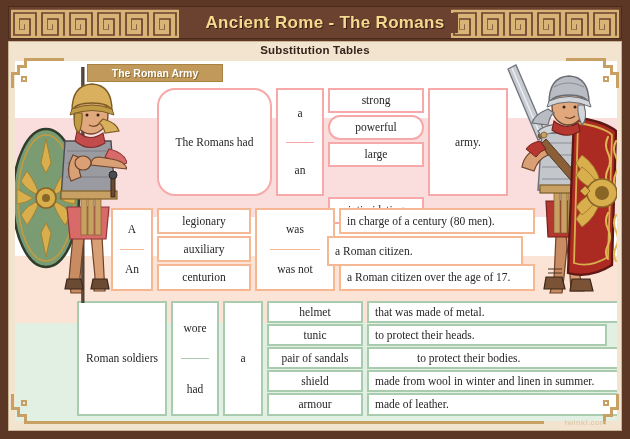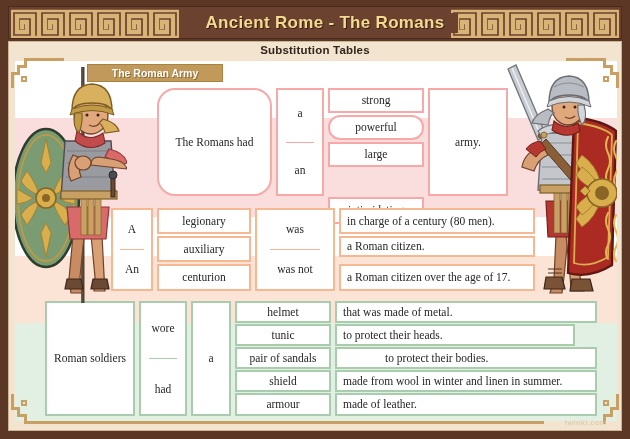--- a/index.html
+++ b/index.html
@@ -116,21 +116,21 @@
     font-size: 11.5px;
     color: #262626;
     text-align: center;
     line-height: 1.25;
     z-index: 5;
   }
   .cell.left-text { justify-content: flex-start; padding-left: 6px; text-align: left; }
 
   .cell.pink   { border: 2px solid #f7a9a9; }
   .cell.peach  { border: 2px solid #f6b892; }
-  .cell.green  { border: 2px solid #a9cbae; }
+  .cell.green  { border: 2px solid #a9cbae; margin-left: 32px; }
 
   
   .stack {
     flex-direction: column;
     justify-content: space-around;
     padding: 6px 2px;
   }
   .stack .rule {
     width: 70%; height: 0;
     border-top: 1px solid;
@@ -291,21 +291,21 @@
 
       <div class="cell peach stack" style="left:240px; top:147px; width:80px; height:83px;">
         <span class="word">was</span>
         <span class="rule"></span>
         <span class="word">was not</span>
       </div>
 
       <div class="cell peach left-text" style="left:324px; top:147px; width:196px; height:26px;">
         <span>in charge of a century (80 men).</span>
       </div>
-      <div class="cell peach left-text" style="left:324px; top:175px; width:196px; height:21px;">
+      <div class="cell peach left-text" style="left:312px; top:175px; width:196px; height:30px;">
         <span>a Roman citizen.</span>
       </div>
       <div class="cell peach left-text" style="left:324px; top:203px; width:196px; height:27px;">
         <span>a Roman citizen over the age of 17.</span>
       </div>
 
       <div class="cell green" style="left:30px; top:240px; width:90px; height:115px;">
         <span>Roman soldiers</span>
       </div>
 

